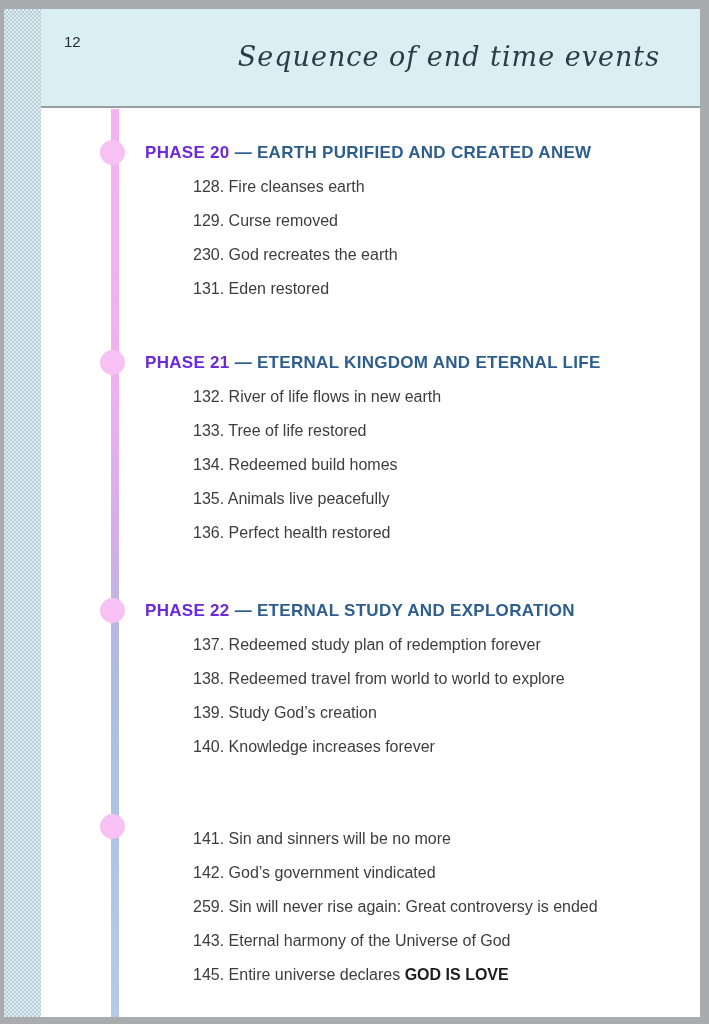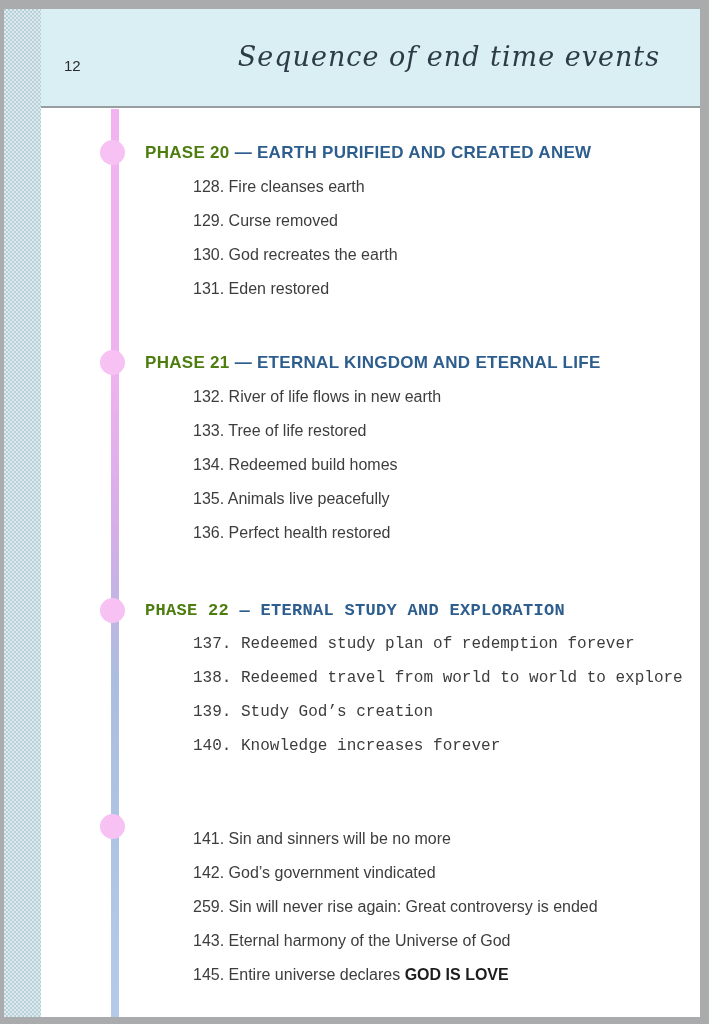--- a/index.html
+++ b/index.html
@@ -37,21 +37,21 @@
   
   .header-band {
     position: absolute;
     left: 41px; top: 9px; right: 9px; height: 99px;
     background: #daeff3;
     border-bottom: 2px solid #989da0;
     z-index: 4;
   }
   .page-number {
     position: absolute;
-    left: 23px; top: 48px;
+    left: 23px; top: 24px;
     font-size: 15px;
     color: #2b2b2b;
   }
   .page-title {
     position: absolute;
     left: 0; right: 40px; top: 32px;
     text-align: right;
     font-family: "DejaVu Serif", serif;
     font-style: italic;
     font-weight: 400;
@@ -74,38 +74,38 @@
   }
   
   .section {
     position: absolute;
     left: 145px;
     width: 545px;
     z-index: 10;
   }
   .section-0 { top: 142px; }
   .section-1 { top: 352px; }
-  .section-2 { top: 600px; font-family: Liberation Mono, monospace; }
+  .section-2 { top: 600px; }
   .section-3 { top: 816px; }
   .timeline-dot {
     position: absolute;
     left: -45px; top: -2px;
     width: 25px; height: 25px;
     border-radius: 50%;
     background: #f7c2f3;
   }
   .phase-heading {
     font-size: 17px;
     font-weight: bold;
     line-height: 22px;
     letter-spacing: 0.3px;
     color: #2d5e8d;
     white-space: nowrap;
   }
-  .phase-number { color: #4d7c0f; }
+  .phase-number { color: #6d28d9; }
   .items { margin-top: 13px; margin-left: 48px; }
   .item {
     font-size: 16px;
     line-height: 19px;
     margin-bottom: 15px;
     color: #3d3d3d;
     white-space: nowrap;
   }
   .item b { color: #1d1d1d; }
 </style>
@@ -121,21 +121,21 @@
 
 <div class="timeline-line"></div>
 
 <div id="sections-root">
     <section class="section section-0">
       <span class="timeline-dot"></span>
       <h2 class="phase-heading"><span class="phase-number">PHASE 20</span><span class="phase-rest"> — EARTH PURIFIED AND CREATED ANEW</span></h2>
       <div class="items">
         <div class="item"><span class="item-number">128.</span><span class="item-text"> Fire cleanses earth</span></div>
         <div class="item"><span class="item-number">129.</span><span class="item-text"> Curse removed</span></div>
-        <div class="item"><span class="item-number">130.</span><span class="item-text"> God recreates the earth</span></div>
+        <div class="item"><span class="item-number">230.</span><span class="item-text"> God recreates the earth</span></div>
         <div class="item"><span class="item-number">131.</span><span class="item-text"> Eden restored</span></div>
       </div>
     </section>
     <section class="section section-1">
       <span class="timeline-dot"></span>
       <h2 class="phase-heading"><span class="phase-number">PHASE 21</span><span class="phase-rest"> — ETERNAL KINGDOM AND ETERNAL LIFE</span></h2>
       <div class="items">
         <div class="item"><span class="item-number">132.</span><span class="item-text"> River of life flows in new earth</span></div>
         <div class="item"><span class="item-number">133.</span><span class="item-text"> Tree of life restored</span></div>
         <div class="item"><span class="item-number">134.</span><span class="item-text"> Redeemed build homes</span></div>

